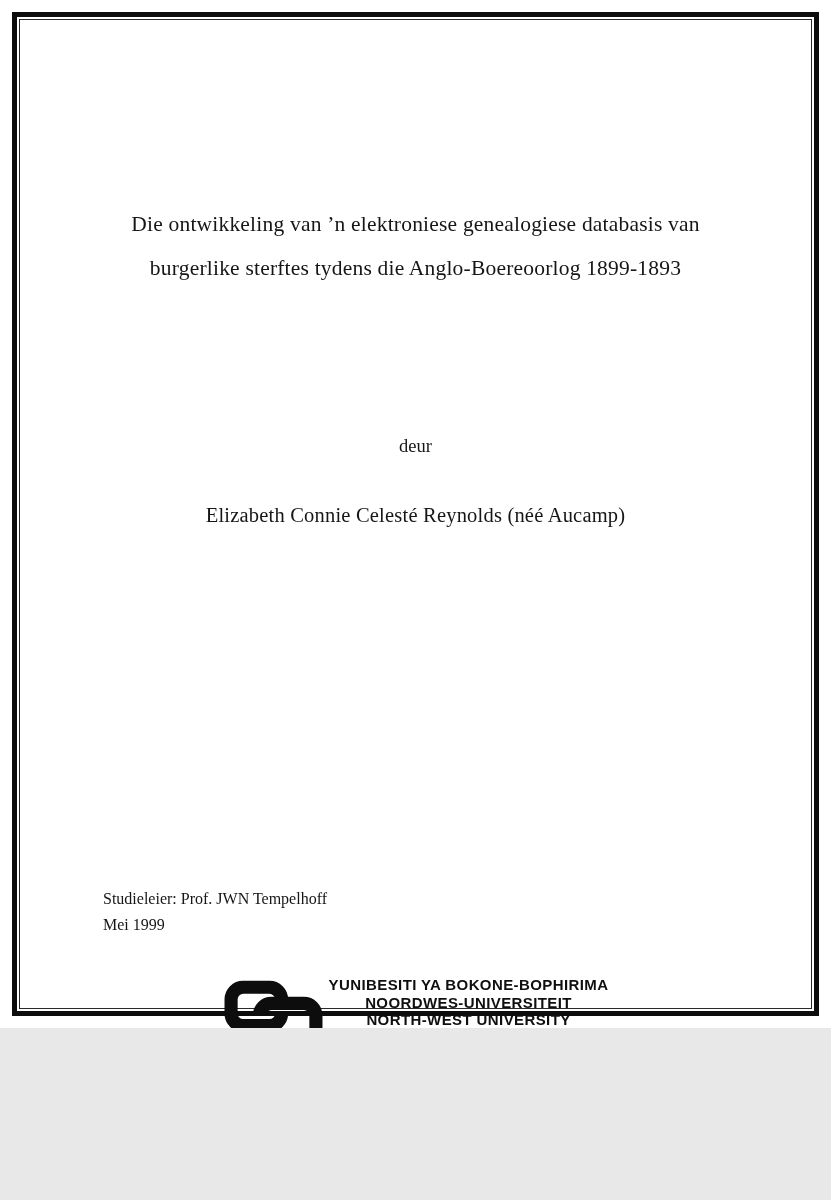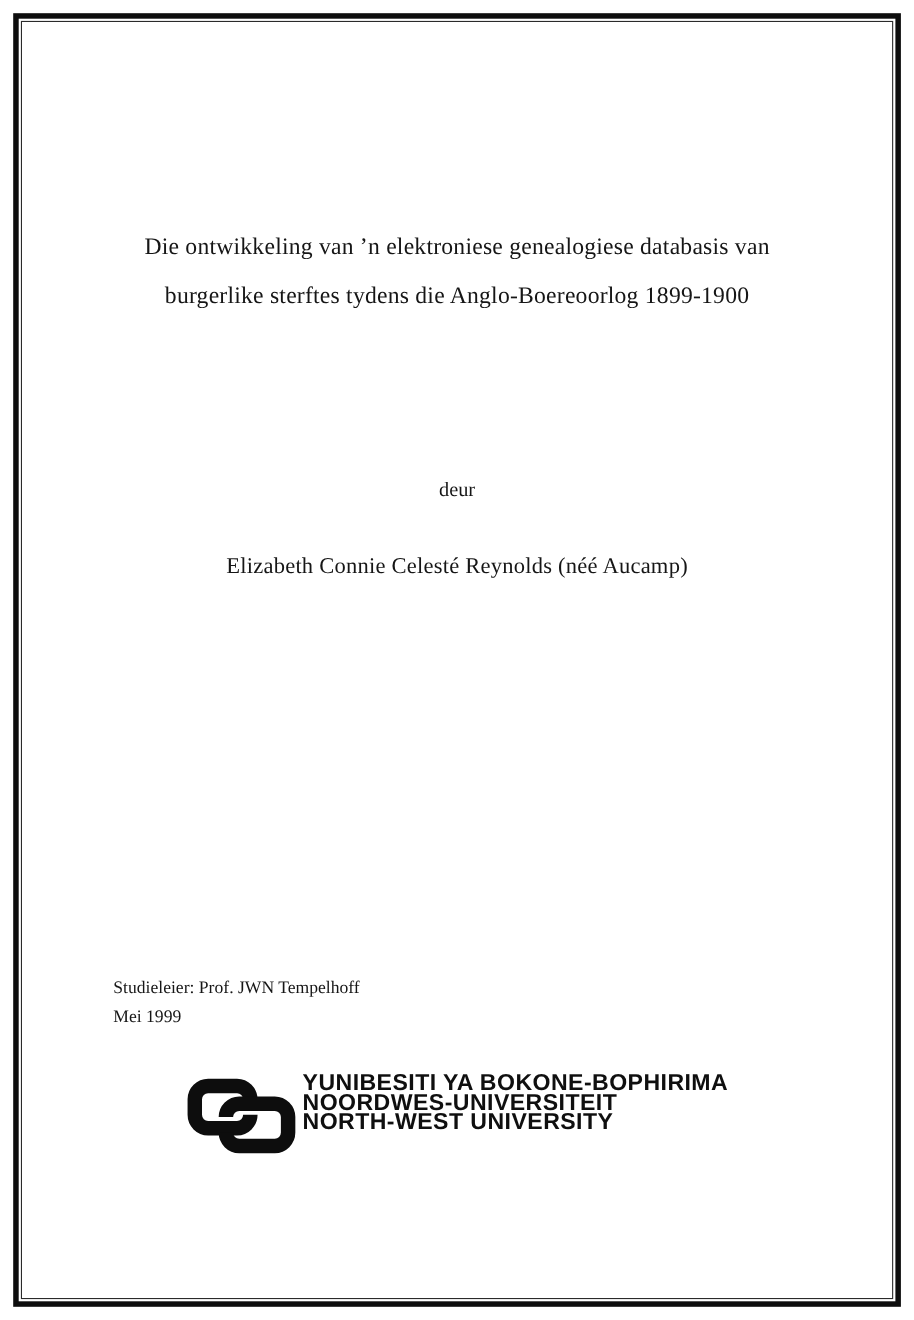--- a/index.html
+++ b/index.html
@@ -2,21 +2,21 @@
 <html><head>
 <meta charset="utf-8">
 <style>
   * { margin: 0; padding: 0; box-sizing: border-box; }
   html, body { background: #e8e8e8; }
   body { width: 831px; height: 1200px; position: relative; }
 
   .page {
     position: absolute;
     left: 0; top: 0;
-    width: 831px; height: 1200px;
+    width: 831px; height: 1028px;
     background: #ffffff;
     font-family: "Liberation Serif", "DejaVu Serif", serif;
     color: #161616;
     overflow: hidden;
   }
 
   
   .frame-outer {
     position: absolute;
     left: 12px; top: 12px; right: 12px; bottom: 12px;
@@ -81,39 +81,40 @@
   }
   .logo-mark {
     width: 101px; height: 70px;
     margin-top: 8px;
     margin-right: 5px;
     flex: 0 0 auto;
   }
   .logo-text {
     font-family: "Liberation Sans", "DejaVu Sans", sans-serif;
     font-weight: bold;
-    font-size: 21px;
+    font-size: 15px;
     line-height: 17.5px;
     letter-spacing: 0.4px;
+    text-align: center;
     color: #0f0f0f;
     padding-top: 5px;
     white-space: nowrap;
   }
 </style>
 </head>
 <body>
 
 <div class="page">
 
   <div class="frame-outer"></div>
   <div class="frame-inner"></div>
 
   <div class="title-block">
     <div>Die ontwikkeling van ’n elektroniese genealogiese databasis van</div>
-    <div>burgerlike sterftes tydens die Anglo-Boereoorlog 1899-1900</div>
+    <div>burgerlike sterftes tydens die Anglo-Boereoorlog 1899-1893</div>
   </div>
 
   <div class="byline">deur</div>
 
   <div class="author">Elizabeth Connie Celesté Reynolds (néé Aucamp)</div>
 
 
   <div class="supervisor-block">
     <div>Studieleier: Prof. JWN Tempelhoff</div>
     <div>Mei 1999</div>

